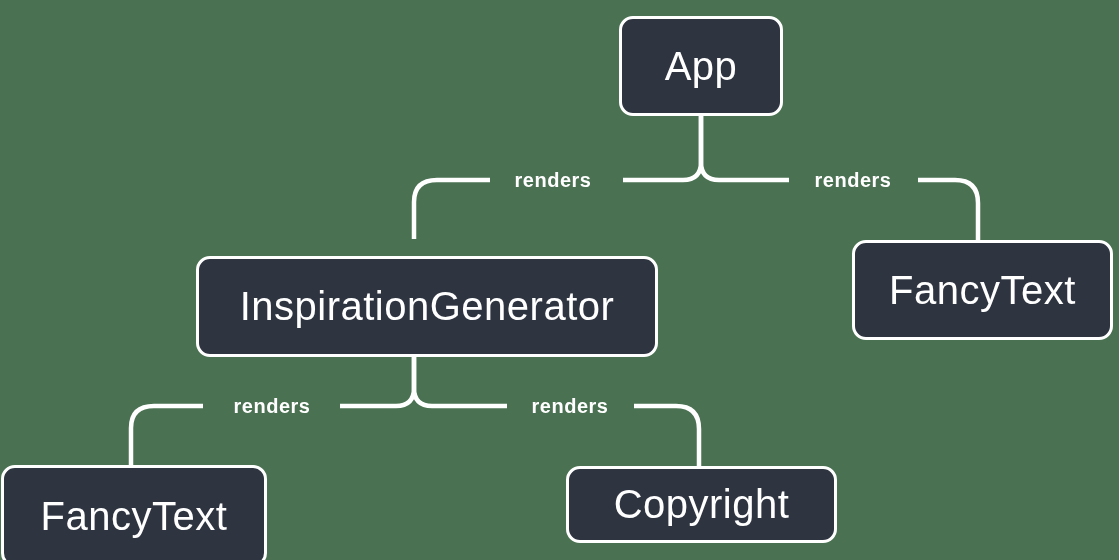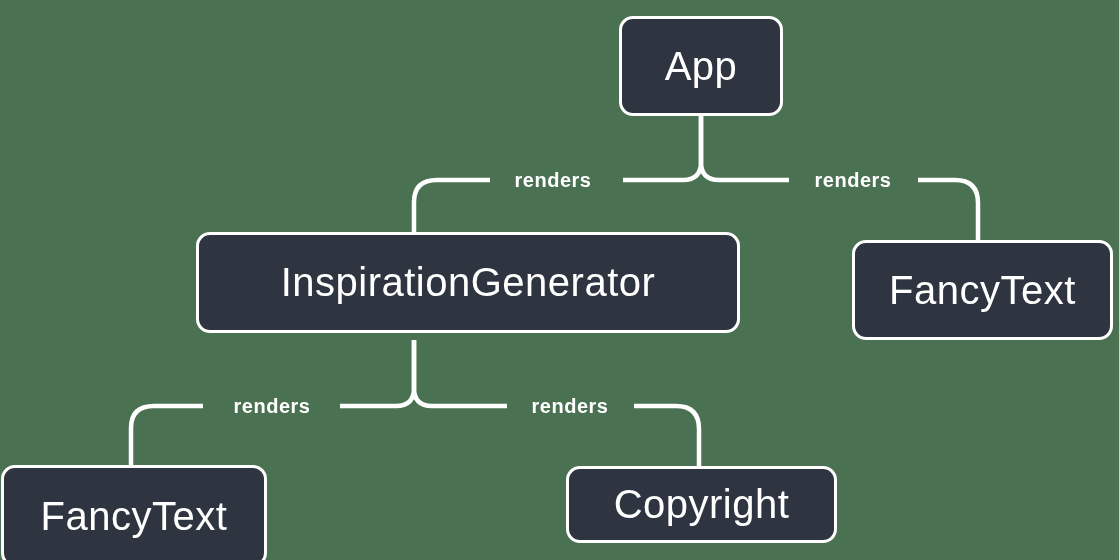--- a/index.html
+++ b/index.html
@@ -44,21 +44,21 @@
     justify-content: center;
   }
   .node-label {
     color: var(--text);
     font-size: 40px;
     font-weight: 400;
     letter-spacing: 0.5px;
     white-space: nowrap;
   }
   .node-app            { left: 619px; top: 4px;   width: 164px; height: 100px; }
-  .node-inspiration    { left: 196px; top: 220px; width: 544px; height: 101px; }
+  .node-inspiration    { left: 196px; top: 244px; width: 462px; height: 101px; }
   .node-fancytext-top  { left: 852px; top: 228px; width: 261px; height: 100px; }
   .node-fancytext-bot  { left: 1px;   top: 453px; width: 266px; height: 102px; }
   .node-copyright      { left: 566px; top: 454px; width: 271px; height: 77px; }
   .edge-label {
     position: absolute;
     transform: translate(-50%, -50%);
     color: var(--text);
     font-size: 20px;
     font-weight: 700;
     letter-spacing: 0.5px;

